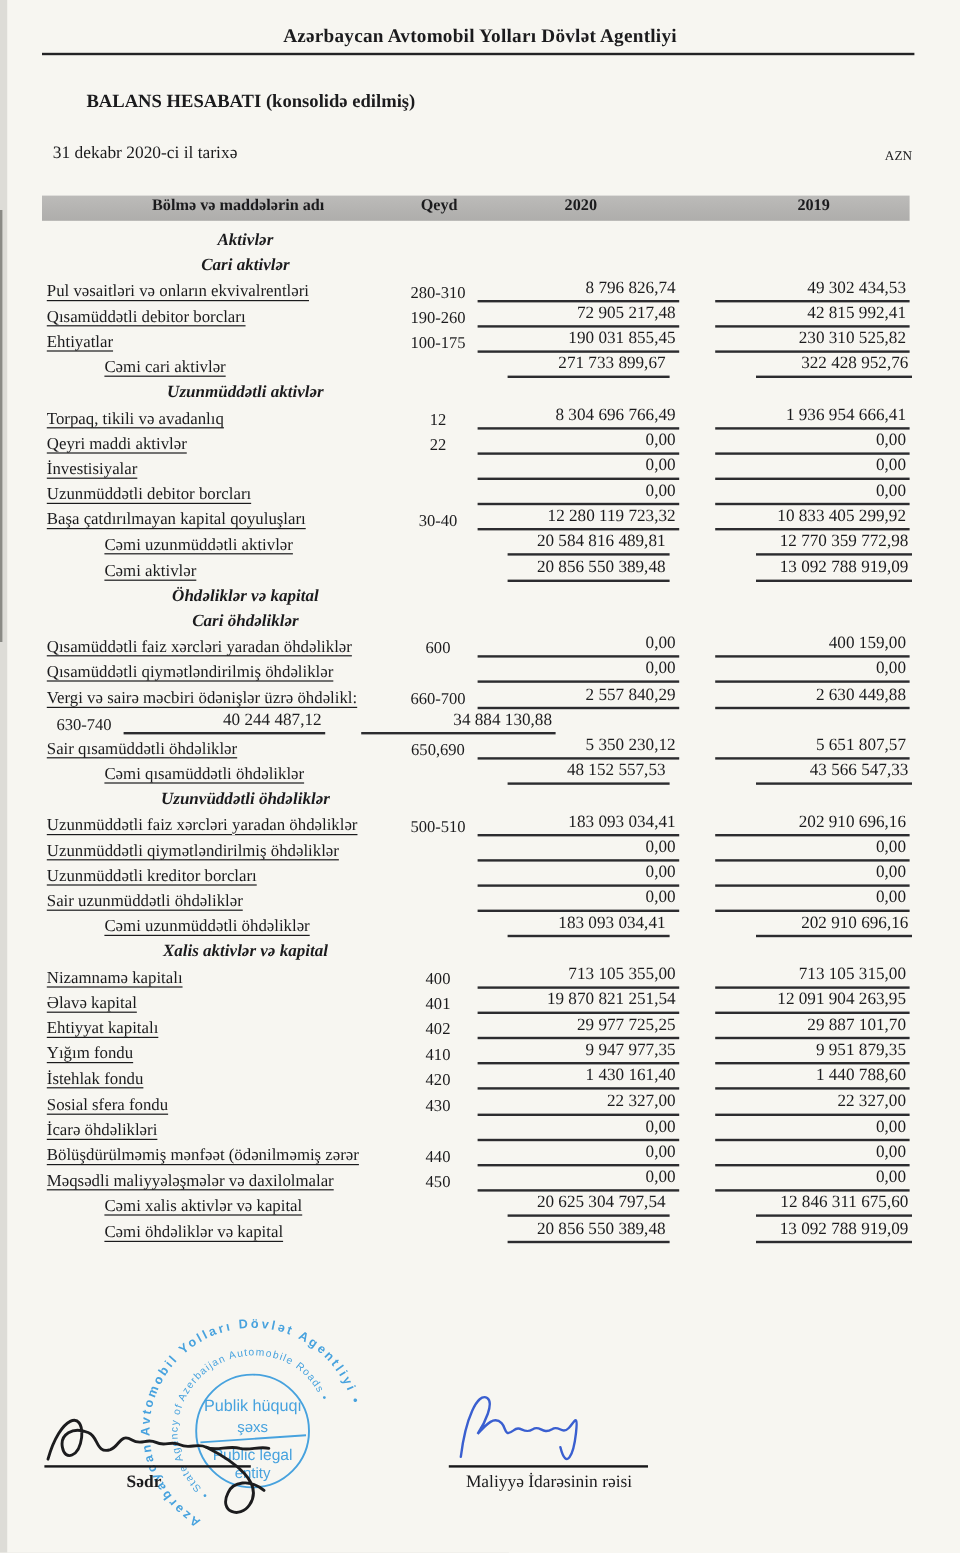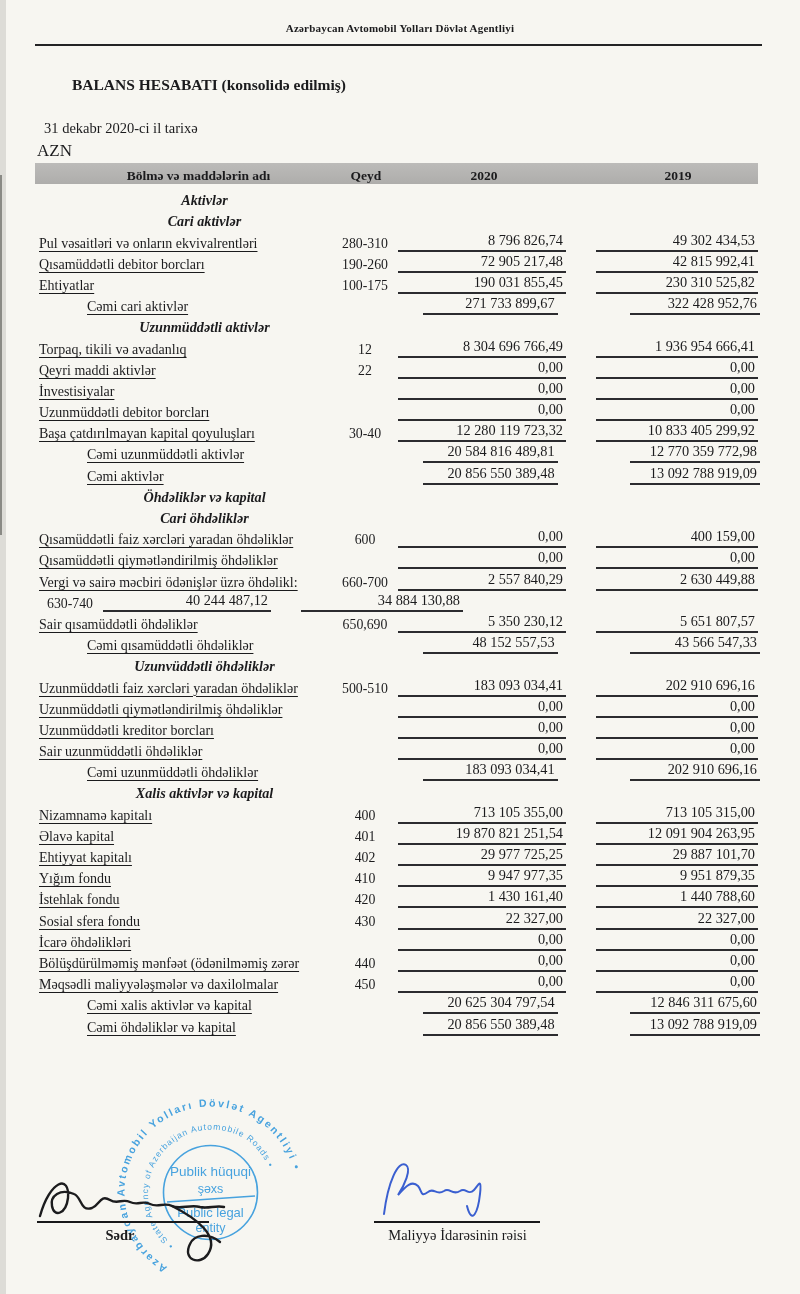--- a/index.html
+++ b/index.html
@@ -7,30 +7,30 @@
     position:relative;width:800px;height:1294px;margin:0 auto;
     background:#f7f6f1;overflow:hidden;
     font-family:"Liberation Serif", serif;color:#1b1b1d;
   }
   
   .scan-left{position:absolute;left:0;top:0;width:6px;height:1294px;background:#dddcd7;}
   .scan-left-dark{position:absolute;left:0;top:175px;width:2px;height:360px;background:#8a8a85;}
 
   
   .org-header{position:absolute;left:0;top:22px;width:100%;text-align:center;
-    font-weight:bold;font-size:11px;letter-spacing:.2px;}
+    font-weight:bold;font-size:16px;letter-spacing:.2px;}
   .org-rule{position:absolute;left:35px;top:44px;width:727px;height:2px;background:#232325;}
   .doc-title{position:absolute;left:72px;top:76px;font-weight:bold;font-size:15.5px;}
   .date-line{position:absolute;left:44px;top:120px;font-size:14.5px;}
-  .currency{position:absolute;left:37px;top:141px;width:723px;text-align:left;
-    font-size:17px;}
+  .currency{position:absolute;left:37px;top:124px;width:723px;text-align:right;
+    font-size:11px;}
 
   
   .thead{position:absolute;left:35px;top:163px;width:723px;height:21px;
-    background:linear-gradient(#bcbbb9,#aeadab);display:flex;align-items:flex-end;
+    background:linear-gradient(#bcbbb9,#aeadab);display:flex;align-items:flex-start;
     font-weight:bold;font-size:13.5px;}
   .th-name{width:297px;text-align:center;padding-left:30px;box-sizing:border-box;}
   .th-note{width:68px;text-align:center;}
   .th-2020{width:168px;text-align:center;}
   .th-gap{width:30px;}
   .th-2019{width:160px;text-align:center;}
 
   
   #rows{position:absolute;left:37px;top:188px;width:723px;}
   .trow{display:flex;height:21.2px;align-items:flex-end;font-size:14px;line-height:17px;}

